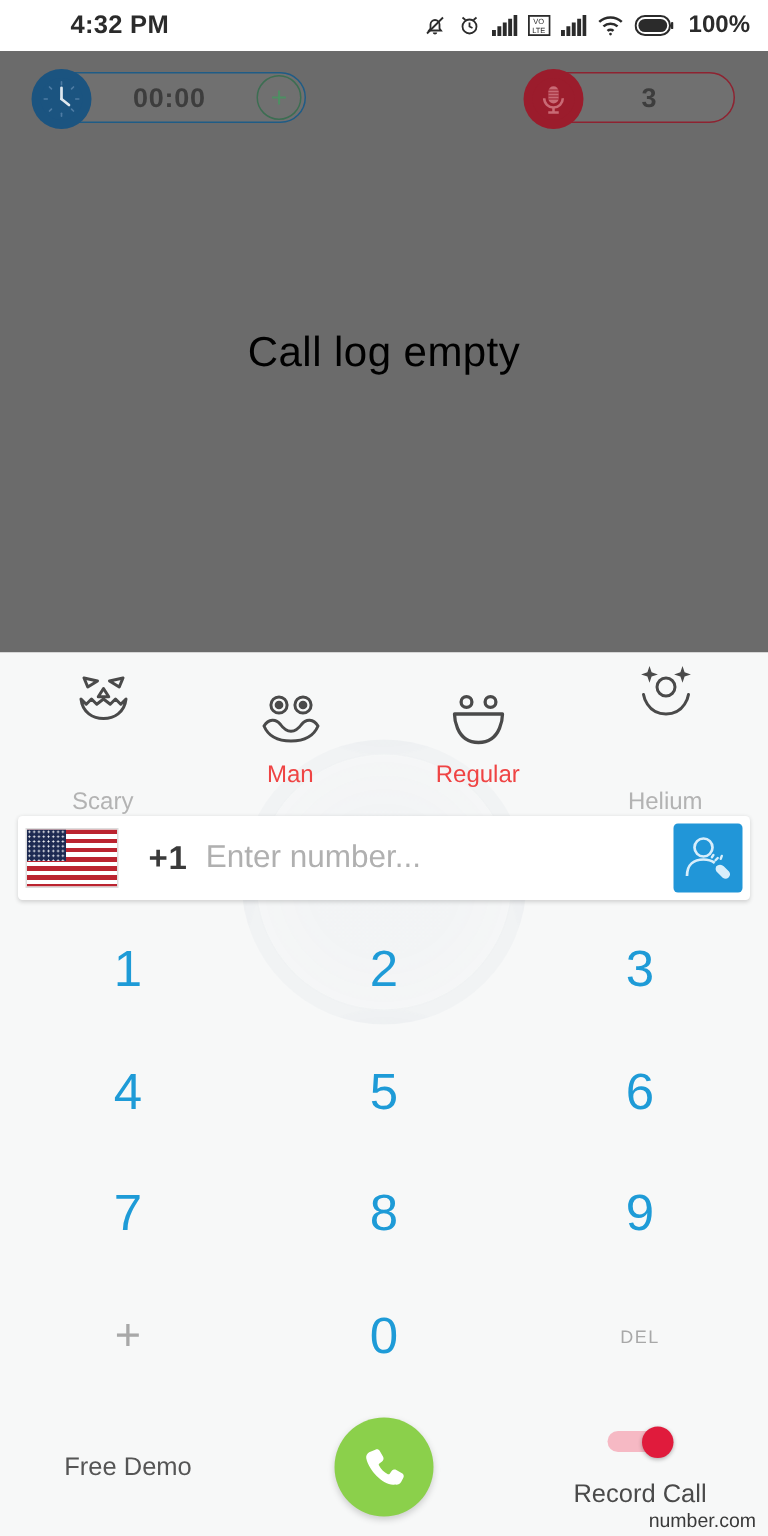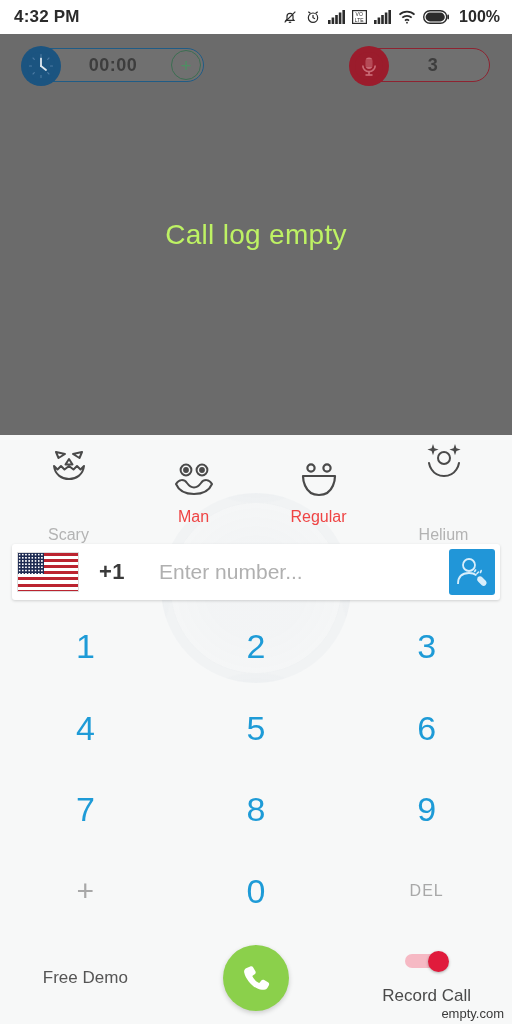--- a/index.html
+++ b/index.html
@@ -11,21 +11,21 @@
     position:relative;
   }
   #phone { width:512px; height:1024px; position:relative; display:flex; flex-direction:column; }
 
   
   .statusbar {
     height:34px; background:#ffffff; flex:0 0 34px;
     display:flex; align-items:center; justify-content:space-between;
     padding:0 12px 0 14px;
   }
-  .sb-time { font-size:17px; font-weight:bold; color:#2b2b2b; letter-spacing:.2px; }
+  .sb-time { font-size:17px; font-weight:bold; color:#2b2b2b; letter-spacing:.2px;margin-left:33px; }
   .sb-icons { display:flex; align-items:center; gap:7px; }
   .sb-ic { display:block; }
   .sb-batt-pct { font-size:16px; font-weight:bold; color:#2b2b2b; margin-left:3px; }
 
   
   .calllog {
     flex:0 0 401px; background:#6b6b6b; position:relative;
     display:flex; align-items:center; justify-content:center;
   }
   .toprow {
@@ -49,21 +49,21 @@
     flex:1; text-align:center; font-size:18px; font-weight:bold;
     color:#3d3d3d; letter-spacing:.5px;
   }
   .pill.credits .pill-text { color:#3d3d3d; padding-right:8px; }
   .plus-btn {
     position:absolute; right:2px; top:1px; width:30px; height:30px; border-radius:50%;
     border:1.5px solid #3c6e52; display:flex; align-items:center; justify-content:center;
     color:#4e8f63; font-size:19px; line-height:1; font-weight:400;
   }
   .empty-text {
-    font-size:28px; color:#bef264; letter-spacing:.3px;
+    font-size:28px; color:#000000; letter-spacing:.3px;
   }
 
   
   .lower { flex:1 1 auto; background:#f7f8f8; position:relative; display:flex; flex-direction:column; }
   .wm-circle {
     position:absolute; left:50%; top:58px; transform:translateX(-50%);
     width:190px; height:190px; border-radius:50%;
     border:10px solid rgba(120,140,170,0.045);
     background:radial-gradient(circle, rgba(130,150,180,0.035) 40%, rgba(130,150,180,0.02) 70%, transparent 72%);
     pointer-events:none;
@@ -84,35 +84,35 @@
     z-index:3; position:relative;
   }
   .flag { width:62px; height:40px; margin-left:5px; flex:0 0 62px; position:relative; overflow:hidden; border:1px solid #ddd; }
   .flag .stripes { position:absolute; inset:0; background:repeating-linear-gradient(#bb2430 0 3.05px, #ffffff 3.05px 6.1px); }
   .flag .canton { position:absolute; left:0; top:0; width:26px; height:21px; background:#1d2a52;
       background-image:radial-gradient(#fff 0.6px, transparent 0.7px); background-size:3.2px 3.2px; }
   .cc { font-size:22px; color:#3a3a3a; font-weight:bold; margin:0 0 0 20px; letter-spacing:.5px; }
   .numinput {
     flex:1; border:none; outline:none; background:transparent;
     font-family:"Liberation Sans", sans-serif;
-    font-size:21px; color:#333; margin-left:34px;
+    font-size:21px; color:#333; margin-left:12px;
   }
   .numinput::placeholder { color:#b0b0b0; }
   .contacts-btn {
     width:46px; height:46px; flex:0 0 46px; margin-right:5px; background:#2196d8;
     border-radius:3px; display:flex; align-items:center; justify-content:center;
   }
 
   
   .dialpad { flex:1 1 auto; display:flex; flex-direction:column; padding:6px 0 0; z-index:2; }
   .dial-row { flex:1; display:flex; }
   .key { flex:1; display:flex; align-items:center; justify-content:center;
          font-size:34px; color:#1e9bd7; user-select:none; }
   .key.sub { font-size:30px; color:#a8a8a8; }
-  .key.del { font-size:16px; color:#a8a8a8; letter-spacing:1px; }
+  .key.del { font-size:12px; color:#a8a8a8; letter-spacing:1px; }
 
   
   .bottombar { flex:0 0 92px; display:flex; align-items:center; position:relative; z-index:2; }
   .bb-left, .bb-right { flex:1; display:flex; align-items:center; justify-content:center; }
   .bb-center { flex:1; display:flex; align-items:center; justify-content:center; }
   .demo-label { font-size:17px; color:#555; }
   .callbtn {
     width:66px; height:66px; border-radius:50%; background:#8bd04b;
     display:flex; align-items:center; justify-content:center;
     box-shadow:0 2px 5px rgba(0,0,0,0.18);
@@ -349,16 +349,16 @@
         <div class="rec-wrap">
           <div class="toggle">
             <div class="track"></div>
             <div class="knob"></div>
           </div>
           <div class="rec-label">Record Call</div>
         </div>
       </div>
     </div>
 
-    <div class="watermark">empty.com</div>
+    <div class="watermark">number.com</div>
   </div>
 
 </div>
 
 </body></html>

